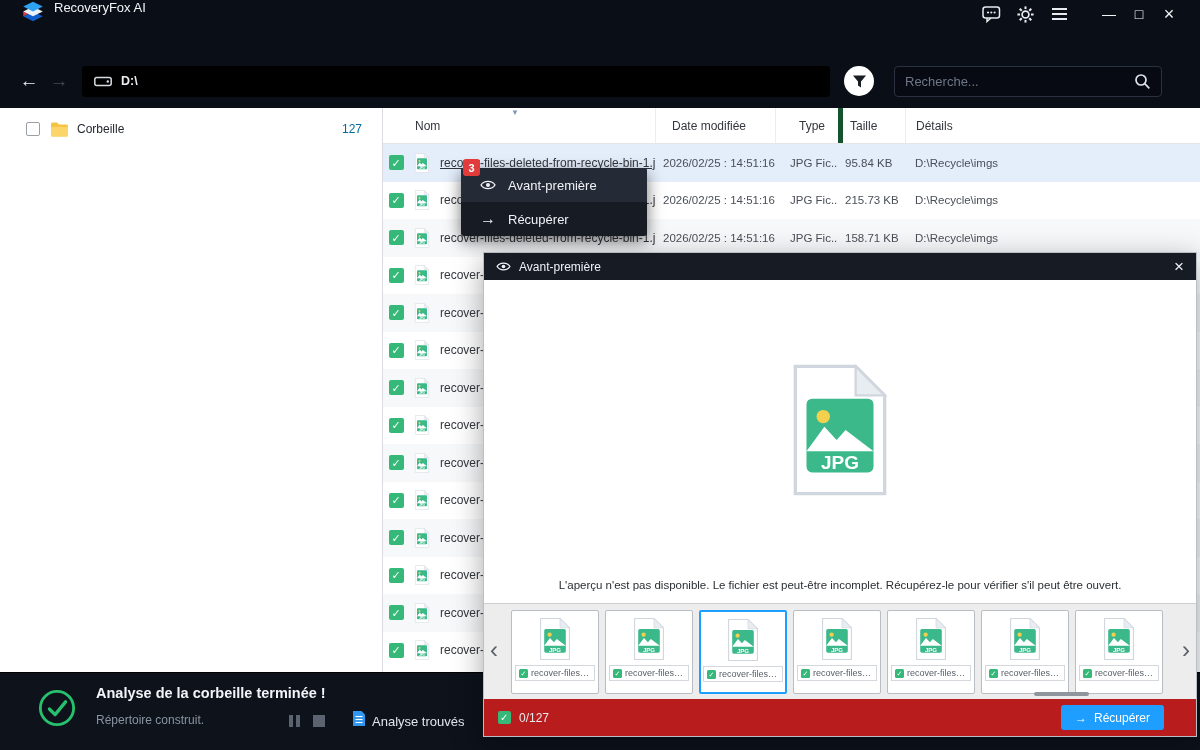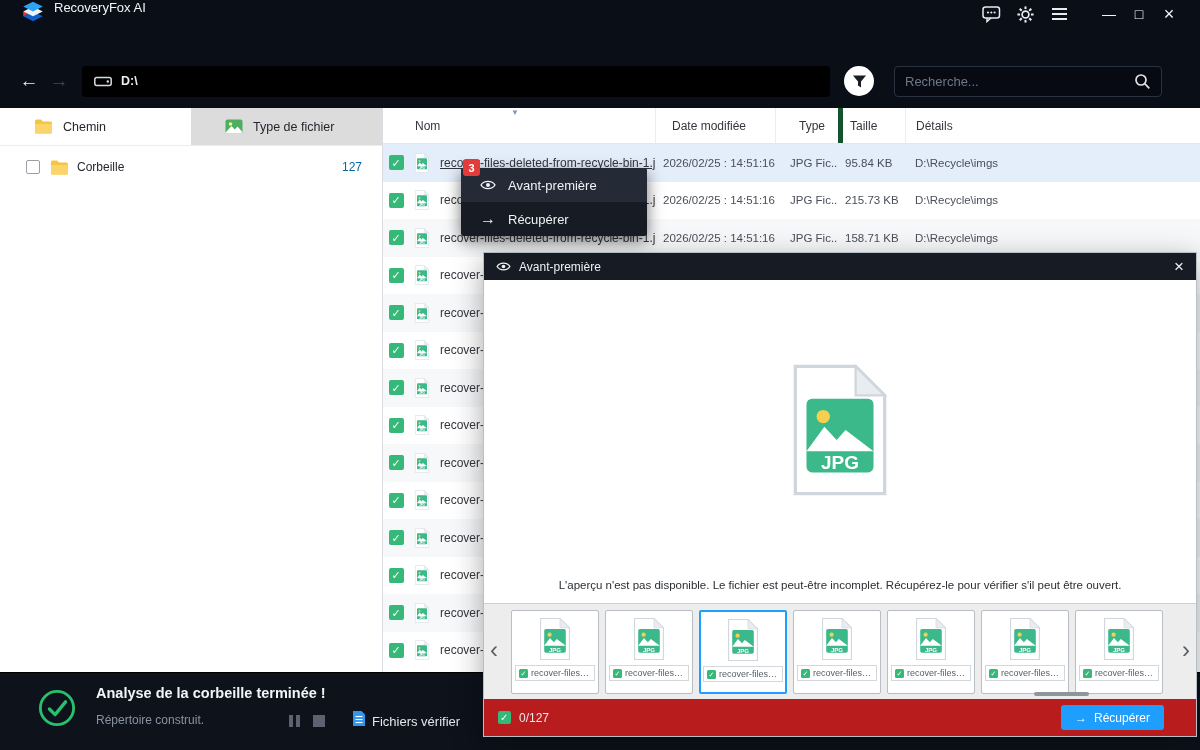--- a/index.html
+++ b/index.html
@@ -181,37 +181,20 @@
       <svg width="17" height="17" viewBox="0 0 17 17">
         <circle cx="7" cy="7" r="5" fill="none" stroke="#dfe3e9" stroke-width="1.7"></circle>
         <line x1="10.7" y1="10.7" x2="15.3" y2="15.3" stroke="#dfe3e9" stroke-width="1.7"></line>
       </svg>
     </div>
   </div>
 
   <div class="content">
 
     <div class="sidebar">
-      <div class="side-tabs">
-        <div class="side-tab">
-          <svg width="19" height="15" viewBox="0 0 19 15">
-            <path d="M1 2 a1.5 1.5 0 0 1 1.5 -1.5 H7 L9 2.5 H16.5 A1.5 1.5 0 0 1 18 4 V13 a1.5 1.5 0 0 1 -1.5 1.5 H2.5 A1.5 1.5 0 0 1 1 13 Z" fill="#f6c444"></path>
-            <path d="M1 5 H18 V13 a1.5 1.5 0 0 1 -1.5 1.5 H2.5 A1.5 1.5 0 0 1 1 13 Z" fill="#fbd56a"></path>
-          </svg>
-          <span>Chemin</span>
-        </div>
-        <div class="side-tab selected">
-          <svg width="18" height="15" viewBox="0 0 18 15">
-            <rect x="0.5" y="0.5" width="17" height="14" rx="2" fill="#4cae60"></rect>
-            <circle cx="5.5" cy="5" r="1.8" fill="#fff176"></circle>
-            <path d="M1 13 L6.5 7 L9.8 10.4 L12.5 7.6 L17 12.5 V13 a1.5 1.5 0 0 1 -1.5 1.5 H2.5 A1.5 1.5 0 0 1 1 13 Z" fill="#ffffff"></path>
-          </svg>
-          <span>Type de fichier</span>
-        </div>
-      </div>
       <div class="tree-row">
         <span class="cb-empty"></span>
         <svg width="19" height="15" viewBox="0 0 19 15">
           <path d="M1 2 a1.5 1.5 0 0 1 1.5 -1.5 H7 L9 2.5 H16.5 A1.5 1.5 0 0 1 18 4 V13 a1.5 1.5 0 0 1 -1.5 1.5 H2.5 A1.5 1.5 0 0 1 1 13 Z" fill="#f6c444"></path>
           <path d="M1 5 H18 V13 a1.5 1.5 0 0 1 -1.5 1.5 H2.5 A1.5 1.5 0 0 1 1 13 Z" fill="#fbd56a"></path>
         </svg>
         <span class="tree-label">Corbeille</span>
         <span class="tree-count">127</span>
       </div>
     </div>
@@ -534,21 +517,21 @@
         <div></div>
         <div></div>
       </div>
     <div class="sb-stop"></div>
     <svg class="sb-doc" width="14" height="17" viewBox="0 0 14 17">
       <path d="M1 1 H9.5 L13 4.5 V16 H1 Z" fill="#2f97ef"></path>
       <line x1="3.5" y1="6.5" x2="10.5" y2="6.5" stroke="#fff" stroke-width="1.1"></line>
       <line x1="3.5" y1="9.5" x2="10.5" y2="9.5" stroke="#fff" stroke-width="1.1"></line>
       <line x1="3.5" y1="12.5" x2="10.5" y2="12.5" stroke="#fff" stroke-width="1.1"></line>
     </svg>
-    <div class="sb-found">Fichiers vérifier</div>
+    <div class="sb-found">Analyse trouvés</div>
   </div>
 
   <div class="ctx">
     <div class="ctx-badge">3</div>
     <div class="ctx-menu">
       <div class="ctx-item hover">
         <svg width="16" height="12" viewBox="0 0 16 12">
           <path d="M1 6 C4 1.2 12 1.2 15 6 C12 10.8 4 10.8 1 6 Z" fill="none" stroke="#f0f2f6" stroke-width="1.4"></path>
           <circle cx="8" cy="6" r="2" fill="#f0f2f6"></circle>
         </svg>

